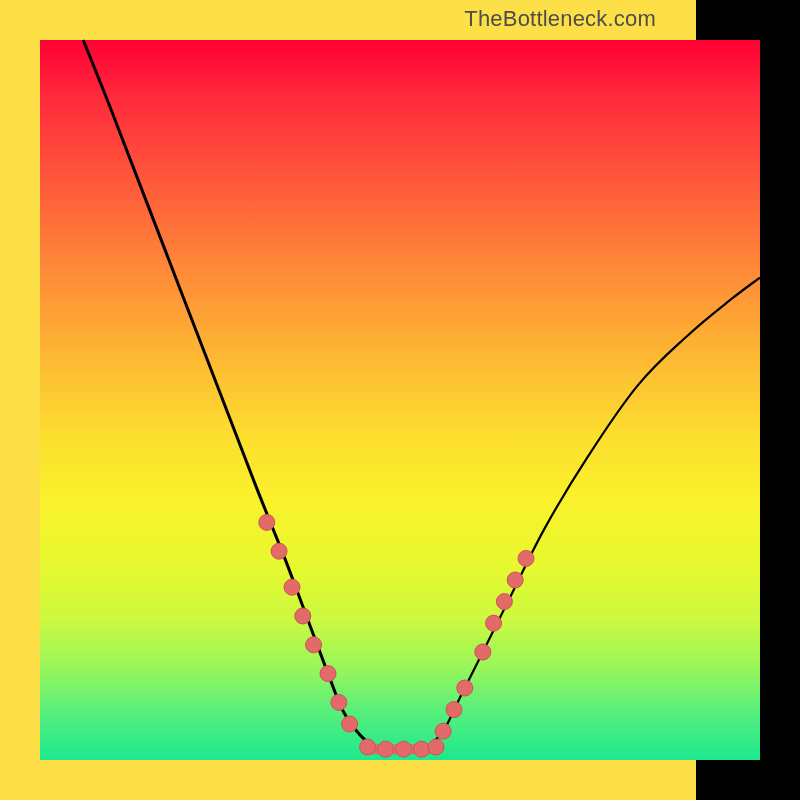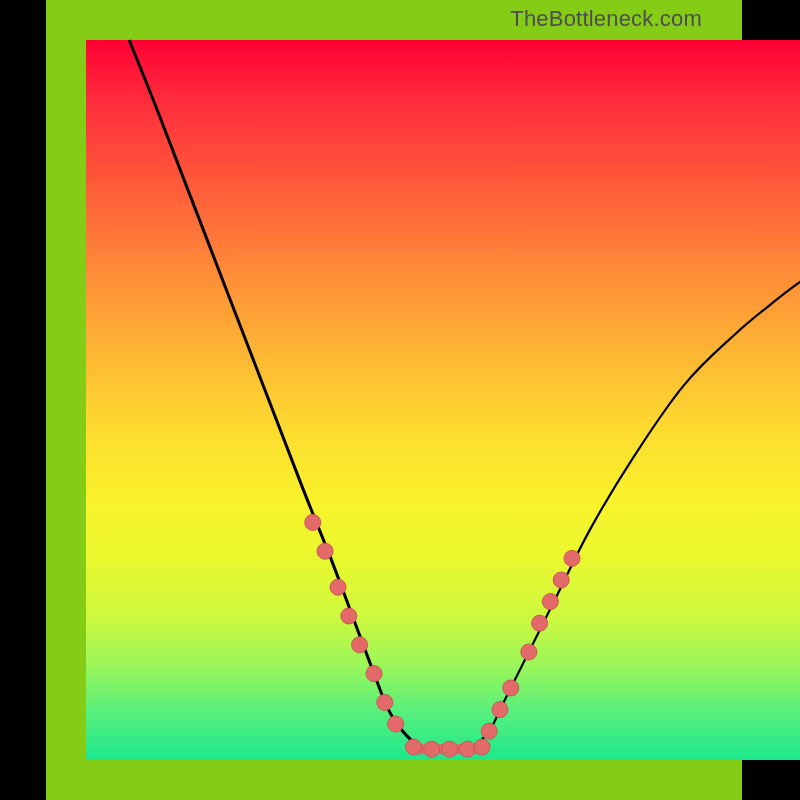--- a/index.html
+++ b/index.html
@@ -8,22 +8,21 @@
     width: 800px;
     height: 800px;
     background: #000;
     overflow: hidden;
     font-family: Arial, Helvetica, sans-serif;
   }
   .frame {
     position: relative;
     width: 696px;
     height: 800px;
-    background: #84cc16;
-    margin-left: 46px;
+    background: #fde047;
   }
   .plot {
     position: absolute;
     left: 40px;
     top: 40px;
     width: 720px;
     height: 720px;
     
     background: linear-gradient(
       to bottom,

